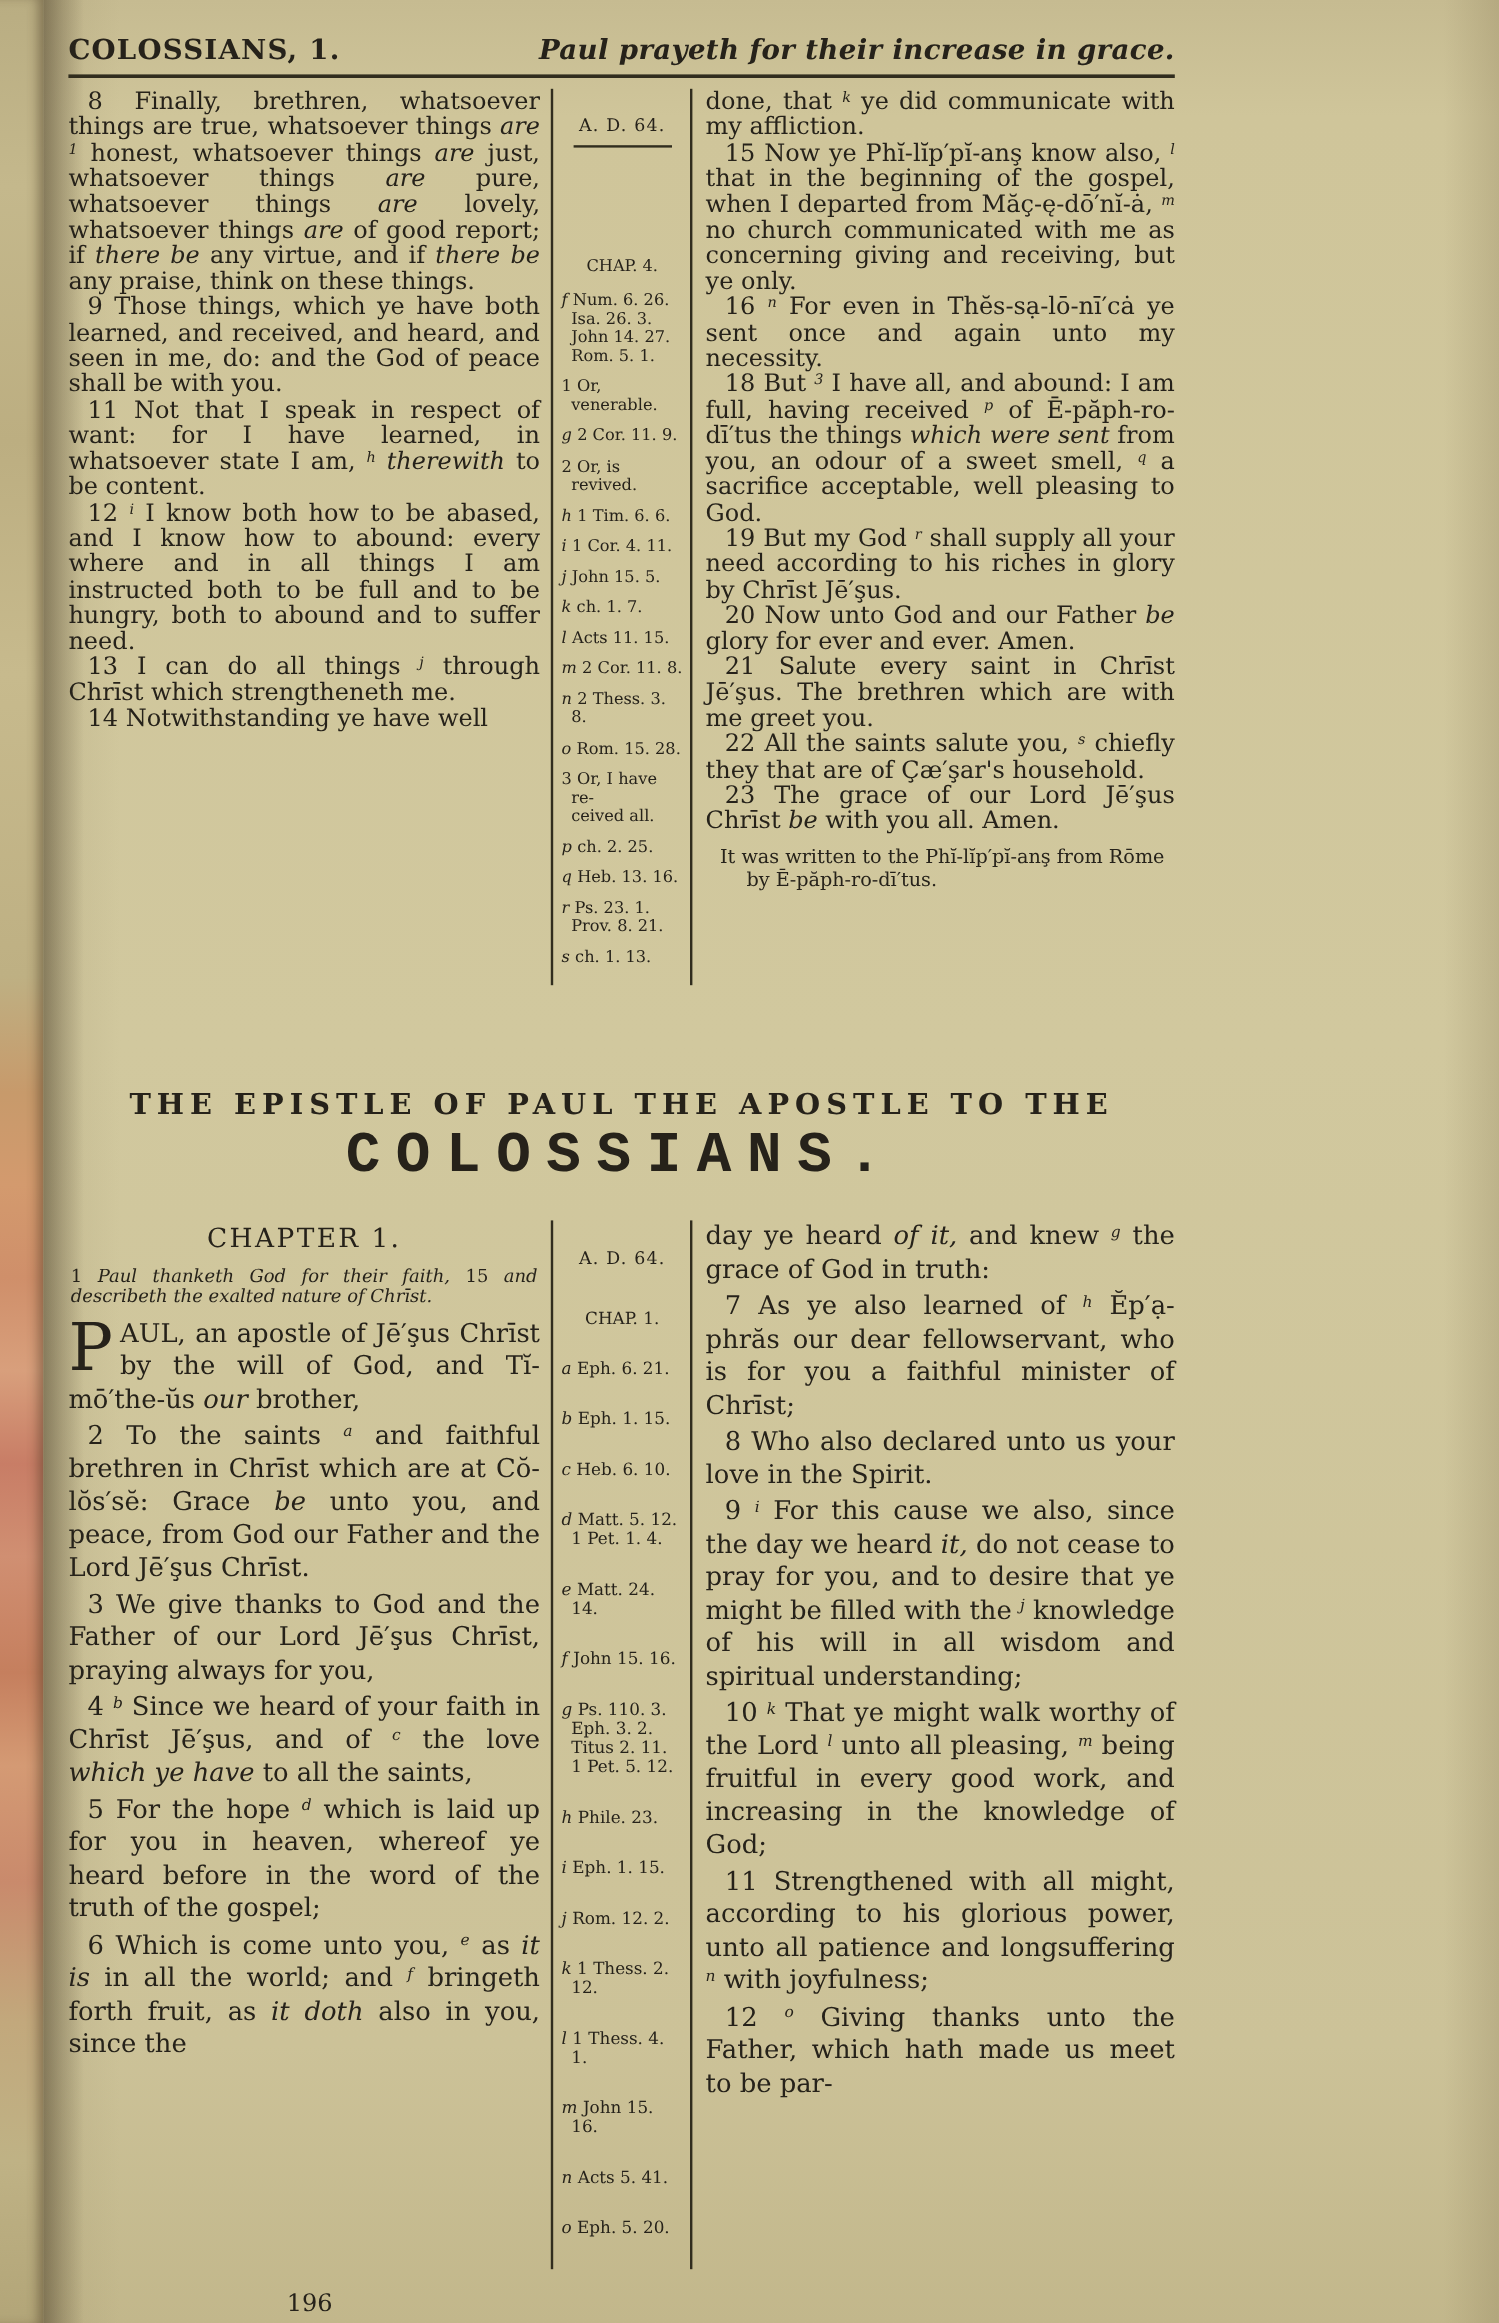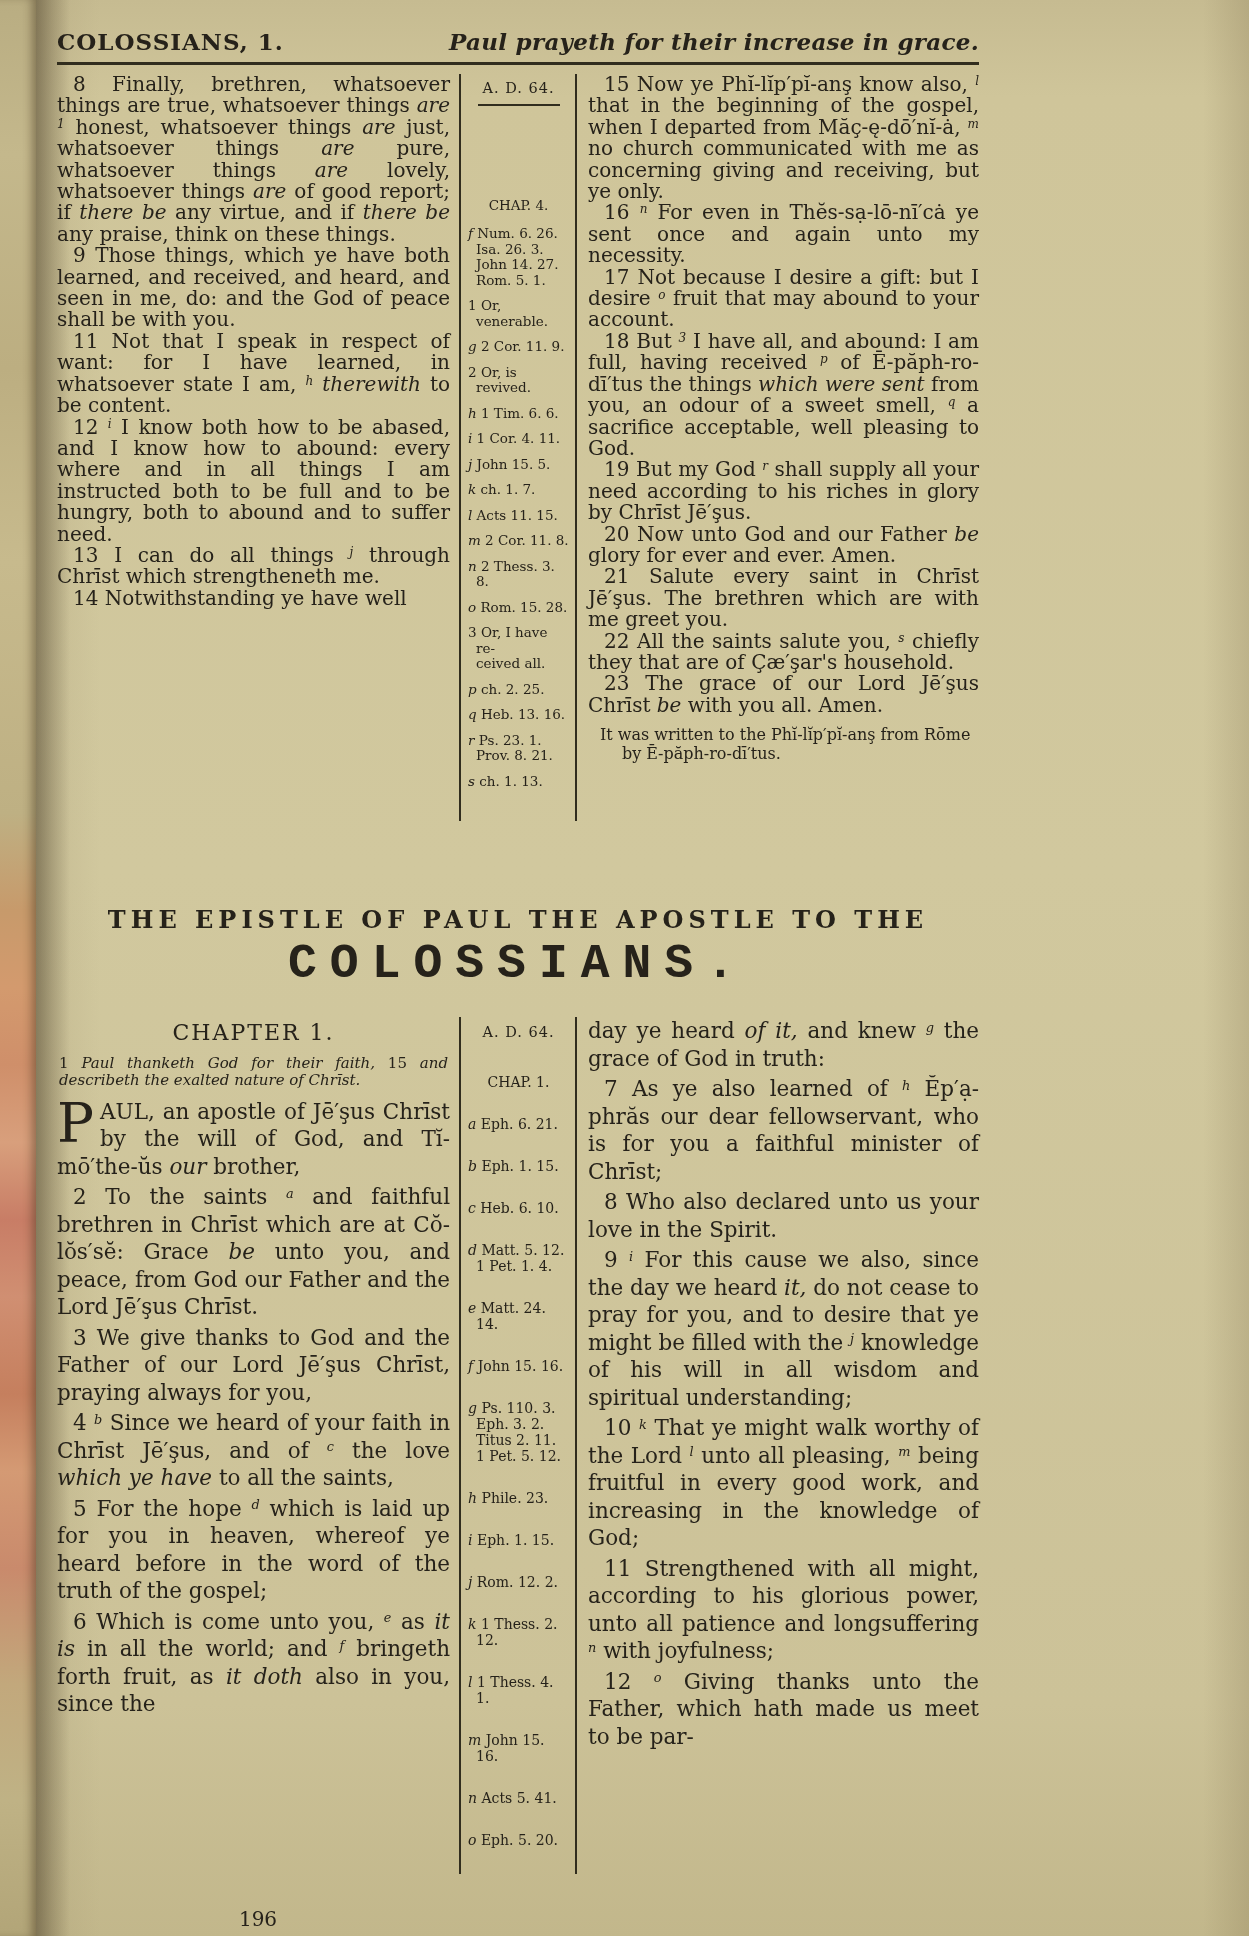--- a/index.html
+++ b/index.html
@@ -58,21 +58,21 @@
   .s2 .verse { margin-bottom: 3px; }
   .flush { text-indent: 0; }
   sup { font-size: 0.60em; font-style: italic; vertical-align: baseline; position: relative; top: -0.5em; line-height: 0; }
 
   .dropcap { float: left; font-size: 55px; line-height: 45px; padding: 3px 6px 0 0; }
 
   .chapter-head { text-align: center; text-indent: 0; font-size: 22px; letter-spacing: 2px; margin: 2px 0 8px; }
   .argument { font-size: 15px; line-height: 17.5px; text-indent: 0; margin: 0 0 8px; padding: 0 2px; }
   .colophon { font-size: 16px; line-height: 19px; margin-top: 9px; padding-left: 34px; text-indent: -22px; text-align: left; }
 
-  .ad { font-size: 14.5px; text-align: center; letter-spacing: 1px; margin-top: 3px; white-space: nowrap; }
+  .ad { font-size: 14.5px; text-align: center; letter-spacing: 1px; margin-top: 20px; white-space: nowrap; }
   .ad-rule { width: 82px; height: 2px; background: #312d1e; margin: 7px auto 0; }
   .ref { margin: 0 0 10px; padding-left: 8px; text-indent: -8px; white-space: pre-line; }
   .s2 .ref { margin-bottom: 26px; }
   .chap-head { font-weight: 400; text-align: center; text-indent: 0; padding-left: 0; margin-bottom: 13px; }
   .s1 .chap-head { margin-top: 92px; }
   .s2 .chap-head { margin-top: 34px; }
 
   .epistle-title { margin: 84px 0 26px; text-align: center; }
   .et-line1 { font-size: 24px; font-weight: 700; letter-spacing: 5px; }
   .et-line2 { font-size: 48px; font-weight: 700; letter-spacing: 13px; margin-top: 3px; font-family: Liberation Mono, monospace; }
@@ -126,23 +126,23 @@
             <p class="ref">3 Or, I have re-
 ceived all.</p>
             <p class="ref"><i>p</i> ch. 2. 25.</p>
             <p class="ref"><i>q</i> Heb. 13. 16.</p>
             <p class="ref"><i>r</i> Ps. 23. 1.
 Prov. 8. 21.</p>
             <p class="ref"><i>s</i> ch. 1. 13.</p>
           </div>
       </div>
       <div class="text-col right">
+          <p class="verse flush">done, that <sup>k</sup> ye did communicate with my affliction.</p>
           <p class="verse">15 Now ye Phĭ-lĭp′pĭ-anş know also, <sup>l</sup> that in the beginning of the gospel, when I departed from Măç-ę-dō′nĭ-ȧ, <sup>m</sup> no church communicated with me as concerning giving and receiving, but ye only.</p>
           <p class="verse">16 <sup>n</sup> For even in Thĕs-sạ-lō-nī′cȧ ye sent once and again unto my necessity.</p>
-          <p class="verse">17 Not because I desire a gift: but I desire <sup>o</sup> fruit that may abound to your account.</p>
           <p class="verse">18 But <sup>3</sup> I have all, and abound: I am full, having received <sup>p</sup> of Ē-păph-ro-dī′tus the things <i>which were sent</i> from you, an odour of a sweet smell, <sup>q</sup> a sacrifice acceptable, well pleasing to God.</p>
           <p class="verse">19 But my God <sup>r</sup> shall supply all your need according to his riches in glory by Chrīst Jē′şus.</p>
           <p class="verse">20 Now unto God and our Father <i>be</i> glory for ever and ever. Amen.</p>
           <p class="verse">21 Salute every saint in Chrīst Jē′şus. The brethren which are with me greet you.</p>
           <p class="verse">22 All the saints salute you, <sup>s</sup> chiefly they that are of Çæ′şar's household.</p>
           <p class="verse">23 The grace of our Lord Jē′şus Chrīst <i>be</i> with you all. Amen.</p>
           <p class="colophon">It was written to the Phĭ-lĭp′pĭ-anş from Rōme by Ē-păph-ro-dī′tus.</p>
         </div>
     </section>
 

